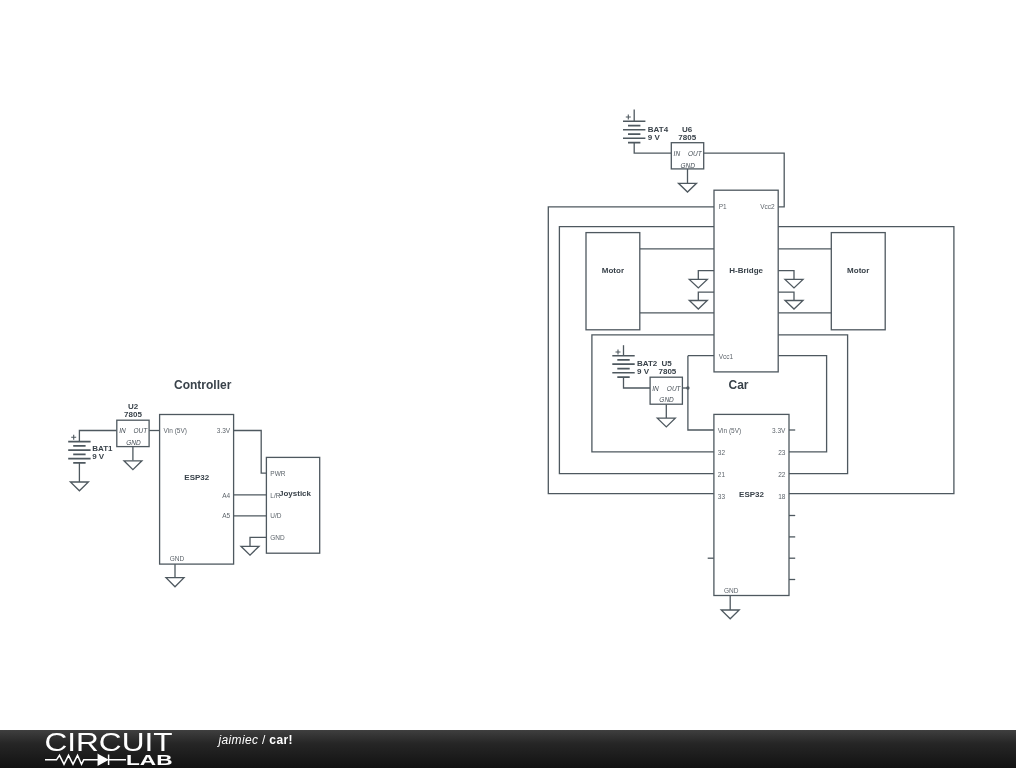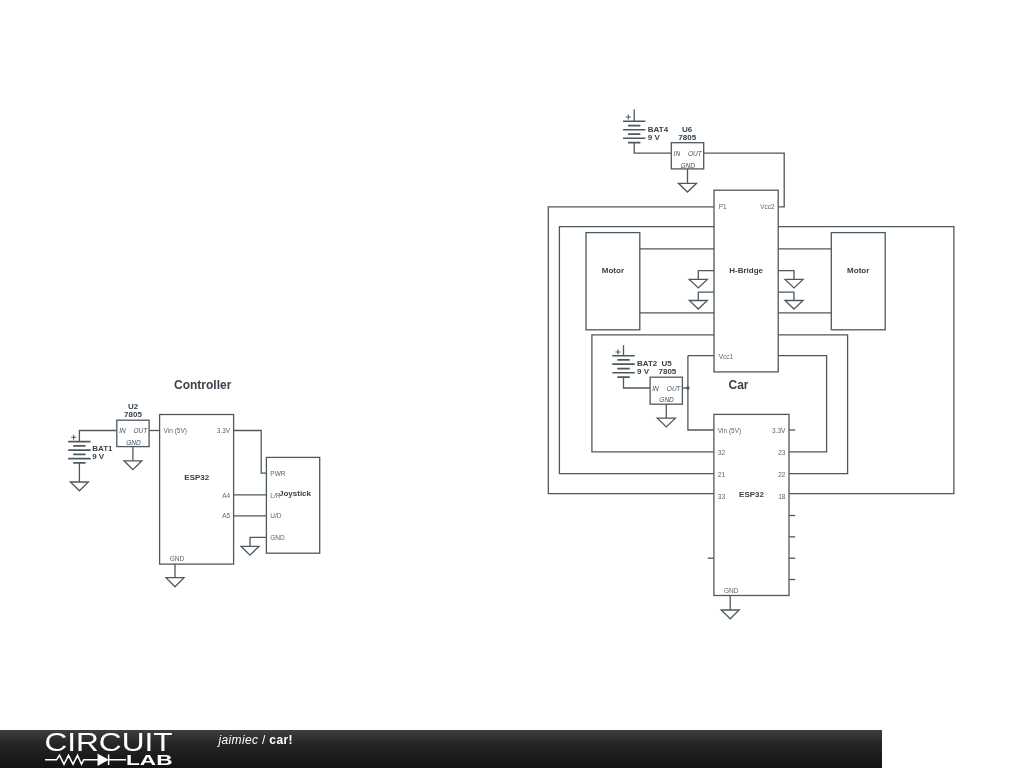--- a/index.html
+++ b/index.html
@@ -1,18 +1,18 @@
 <!DOCTYPE html>
 <html><head>
 <meta charset="utf-8">
 <style>
   html,body{margin:0;padding:0;width:1024px;height:768px;background:#fff;overflow:hidden;}
   body{font-family:"Liberation Sans", sans-serif;}
   #schematic{position:absolute;left:0;top:0;will-change:transform;}
-  #footer{position:absolute;left:0;top:730px;width:882px;height:38px;will-change:transform;
+  #footer{position:absolute;left:0;top:730px;width:1016px;height:38px;will-change:transform;
     background:linear-gradient(to bottom,#3f3f3f 0%,#262626 35%,#121212 100%);}
   .fl{position:absolute;color:#fff;}
 </style>
 </head>
 <body>
 
 <svg id="schematic" width="1024" height="730" viewBox="0 0 1024 730">
   <g fill="none" stroke="#4e585f" stroke-width="1.3">
 
     <path d="M79.4,441.6 V430.5 H116.8"></path>

